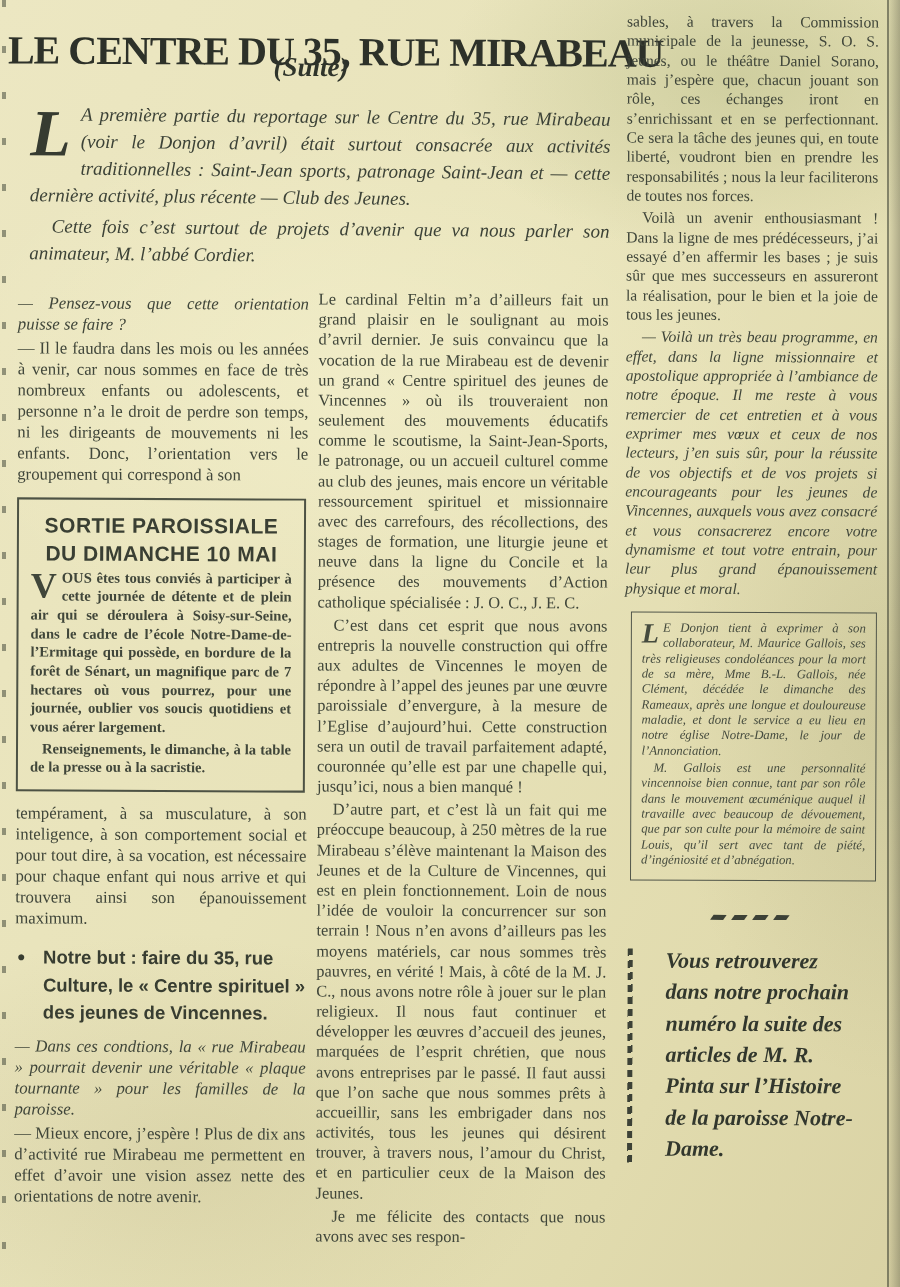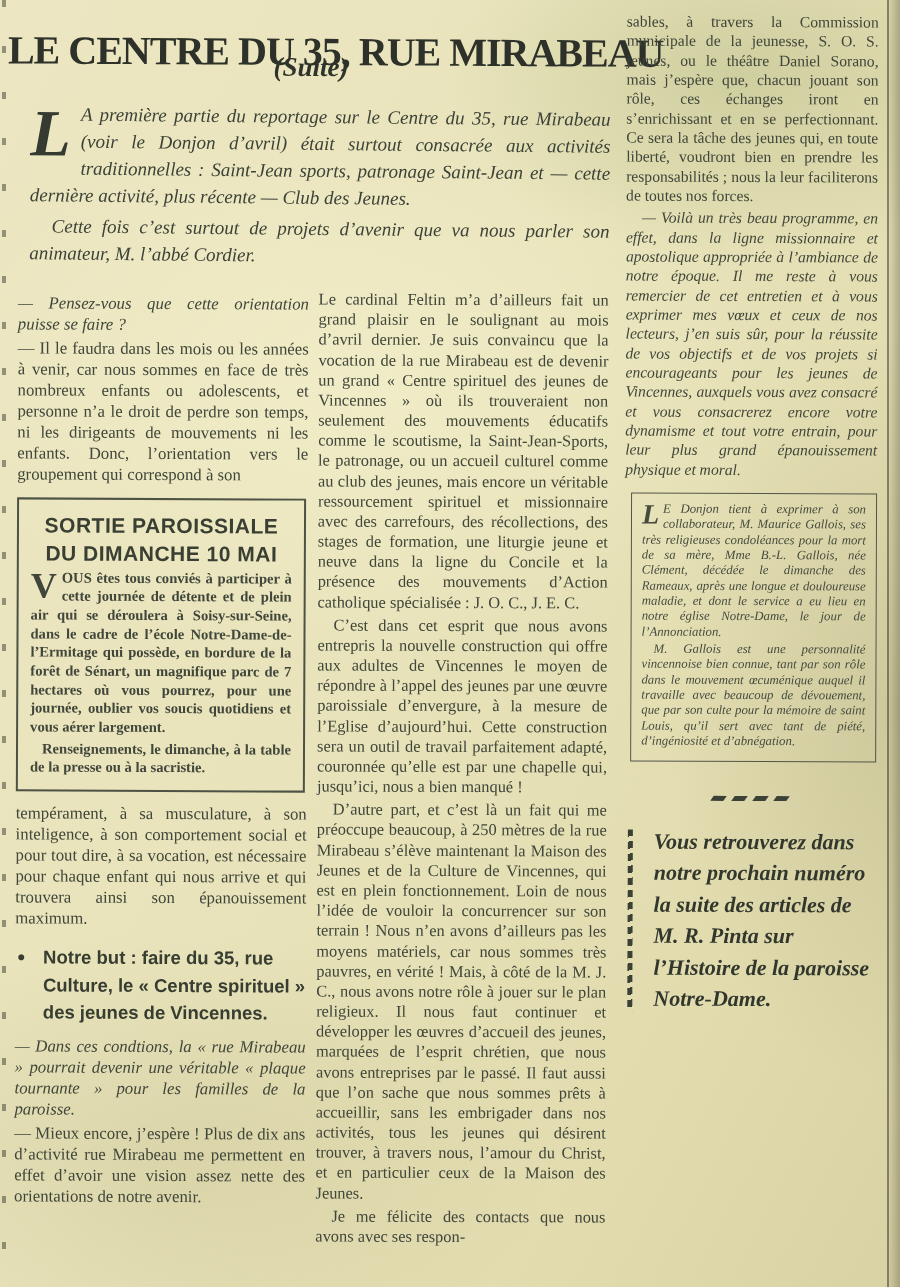--- a/index.html
+++ b/index.html
@@ -58,21 +58,21 @@
   .dropcap-l2{float:left;font-weight:bold;font-style:italic;font-size:28px;line-height:.8;padding:2px 4px 0 0;}
 
   .separator{margin:24px 0 4px;text-align:center;}
   .separator span{display:inline-block;width:13px;height:5px;background:#3c4136;
     transform:skewX(-35deg);margin:0 4px;}
 
   .announcement{position:relative;margin:20px 0 0 2px;padding-left:24px;
     font-weight:bold;font-style:italic;font-size:22px;line-height:1.43;color:#32372d;text-align:left;}
   .announcement .zigzag{position:absolute;left:2px;top:4px;bottom:2px;width:5px;
     background:repeating-linear-gradient(170deg,#3c4136 0 7px,transparent 7px 12px);}
-  .announcement p{margin:4px;}
+  .announcement p{margin:16px;}
 </style>
 </head>
 <body>
 
 <div id="page">
   <div class="edge-marks"></div>
   <div class="edge-shadow"></div>
   <div class="edge-line"></div>
 
   <h1 class="headline">LE CENTRE DU 35, RUE MIRABEAU</h1>
@@ -107,20 +107,21 @@
 
   <section id="col2" class="col">
     <p>Le cardinal Feltin m’a d’ailleurs fait un grand plaisir en le soulignant au mois d’avril dernier. Je suis convaincu que la vocation de la rue Mirabeau est de devenir un grand « Centre spirituel des jeunes de Vincennes » où ils trouveraient non seulement des mouvements éducatifs comme le scoutisme, la Saint-Jean-Sports, le patronage, ou un accueil culturel comme au club des jeunes, mais encore un véritable ressourcement spirituel et missionnaire avec des carrefours, des récollections, des stages de formation, une liturgie jeune et neuve dans la ligne du Concile et la présence des mouvements d’Action catholique spécialisée : J. O. C., J. E. C.</p>
     <p class="indent">C’est dans cet esprit que nous avons entrepris la nouvelle construction qui offre aux adultes de Vincennes le moyen de répondre à l’appel des jeunes par une œuvre paroissiale d’envergure, à la mesure de l’Eglise d’aujourd’hui. Cette construction sera un outil de travail parfaitement adapté, couronnée qu’elle est par une chapelle qui, jusqu’ici, nous a bien manqué !</p>
     <p class="indent">D’autre part, et c’est là un fait qui me préoccupe beaucoup, à 250 mètres de la rue Mirabeau s’élève maintenant la Maison des Jeunes et de la Culture de Vincennes, qui est en plein fonctionnement. Loin de nous l’idée de vouloir la concurrencer sur son terrain ! Nous n’en avons d’ailleurs pas les moyens matériels, car nous sommes très pauvres, en vérité ! Mais, à côté de la M. J. C., nous avons notre rôle à jouer sur le plan religieux. Il nous faut continuer et développer les œuvres d’accueil des jeunes, marquées de l’esprit chrétien, que nous avons entreprises par le passé. Il faut aussi que l’on sache que nous sommes prêts à accueillir, sans les embrigader dans nos activités, tous les jeunes qui désirent trouver, à travers nous, l’amour du Christ, et en particulier ceux de la Maison des Jeunes.</p>
     <p class="indent">Je me félicite des contacts que nous avons avec ses respon-</p>
   </section>
 
   <section id="col3" class="col">
     <p>sables, à travers la Commission municipale de la jeunesse, S. O. S. jeunes, ou le théâtre Daniel Sorano, mais j’espère que, chacun jouant son rôle, ces échanges iront en s’enrichissant et en se perfectionnant. Ce sera la tâche des jeunes qui, en toute liberté, voudront bien en prendre les responsabilités ; nous la leur faciliterons de toutes nos forces.</p>
+    <p class="indent">Voilà un avenir enthousiasmant ! Dans la ligne de mes prédécesseurs, j’ai essayé d’en affermir les bases ; je suis sûr que mes successeurs en assureront la réalisation, pour le bien et la joie de tous les jeunes.</p>
     <p class="italic indent">— Voilà un très beau programme, en effet, dans la ligne missionnaire et apostolique appropriée à l’ambiance de notre époque. Il me reste à vous remercier de cet entretien et à vous exprimer mes vœux et ceux de nos lecteurs, j’en suis sûr, pour la réussite de vos objectifs et de vos projets si encourageants pour les jeunes de Vincennes, auxquels vous avez consacré et vous consacrerez encore votre dynamisme et tout votre entrain, pour leur plus grand épanouissement physique et moral.</p>
 
     <div class="obituary">
       <p><span class="dropcap-l2">L</span><span>E Donjon tient à exprimer à son collaborateur, M. Maurice Gallois, ses très religieuses condoléances pour la mort de sa mère, Mme B.-L. Gallois, née Clément, décédée le dimanche des Rameaux, après une longue et douloureuse maladie, et dont le service a eu lieu en notre église Notre-Dame, le jour de l’Annonciation.</span></p>
       <p class="indent">M. Gallois est une personnalité vincennoise bien connue, tant par son rôle dans le mouvement œcuménique auquel il travaille avec beaucoup de dévouement, que par son culte pour la mémoire de saint Louis, qu’il sert avec tant de piété, d’ingéniosité et d’abnégation.</p>
     </div>
 
     <div class="separator">
       <span></span><span></span><span></span><span></span>
     </div>

